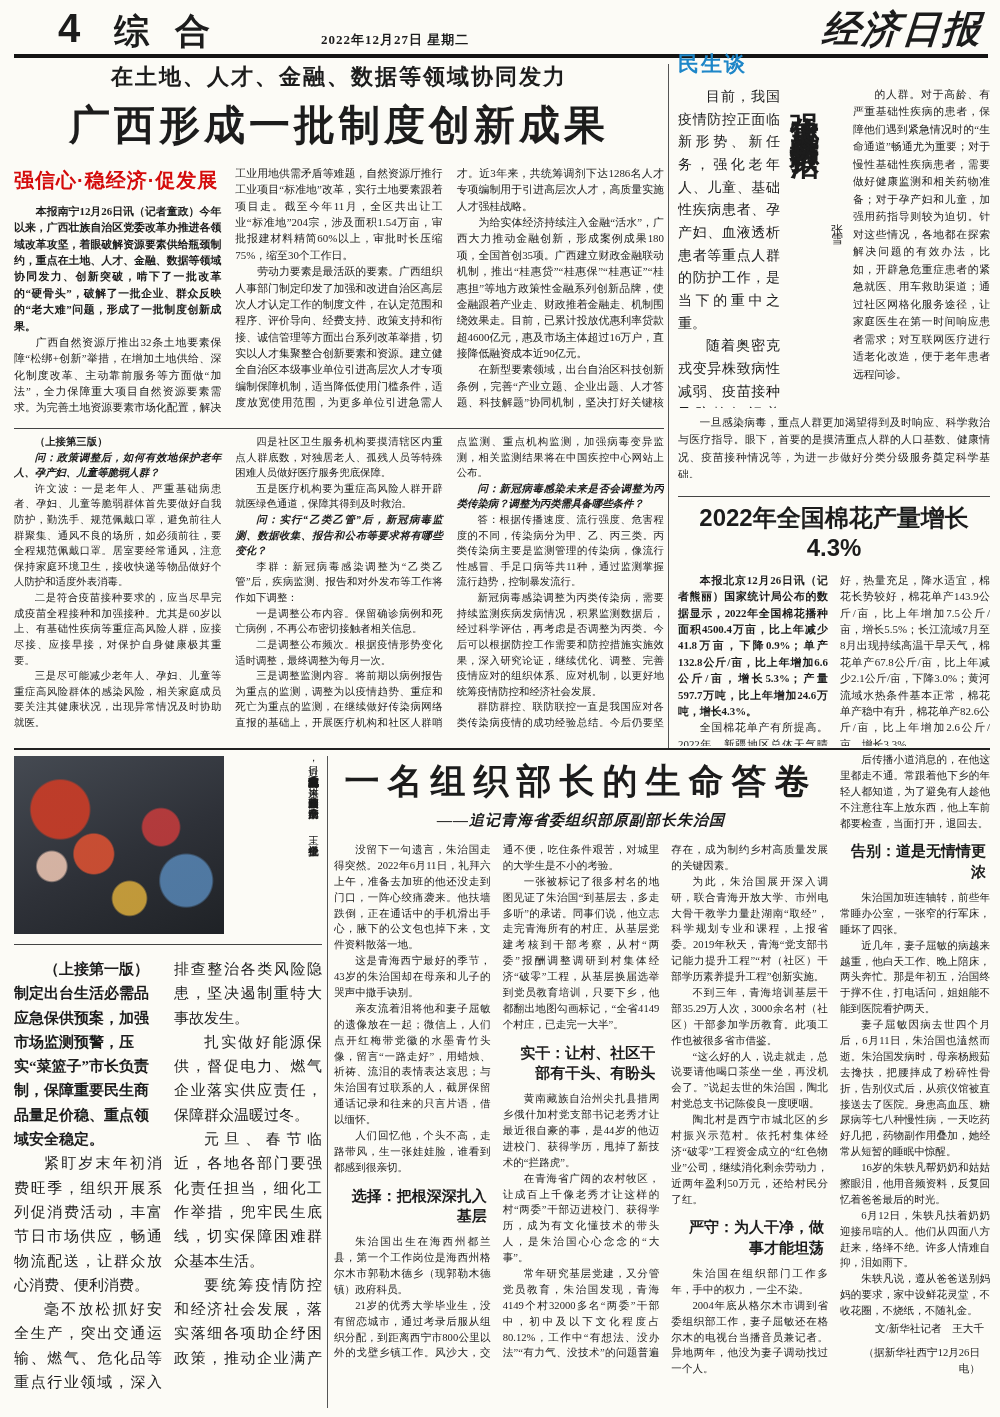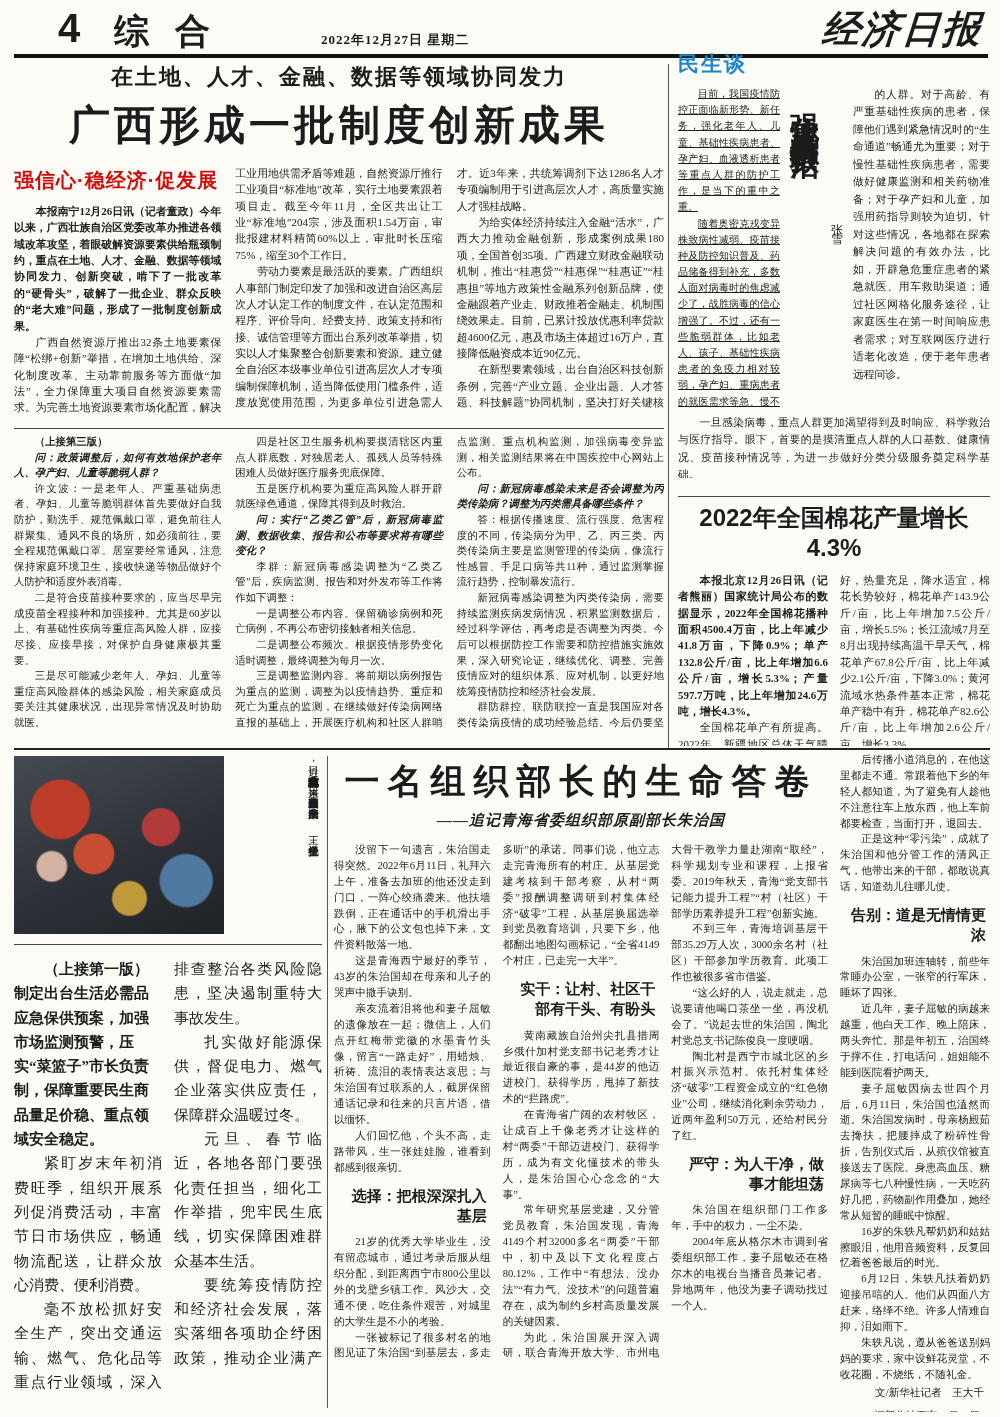--- a/index.html
+++ b/index.html
@@ -32,21 +32,21 @@
   .gx .badge{display:block;color:#d40b0b;font-family:"Liberation Sans",sans-serif;font-weight:900;font-size:20px;
              letter-spacing:1px;margin:0 0 8px;break-inside:avoid;}
   .gx-body{column-count:3;column-gap:14px;height:252px;overflow:hidden;font-size:10.9px;line-height:1.5;}
   
   .qa{position:absolute;left:14px;top:434px;width:650px;height:308px;overflow:hidden;
       column-count:3;column-gap:14px;font-size:10.4px;line-height:1.5;}
   
   .ms{position:absolute;left:678px;top:50px;width:312px;height:428px;overflow:hidden;}
   .ms-label{color:#1d86c8;font-family:"Liberation Sans",sans-serif;font-weight:900;font-size:21px;letter-spacing:2px;margin:0 0 8px;}
   .ms-row{display:flex;flex-direction:row;gap:8px;height:322px;overflow:hidden;}
-  .ms-c1{width:102px;font-size:10px;line-height:1.62;text-align:justify;text-decoration:underline;}
+  .ms-c1{width:102px;font-size:14px;line-height:1.62;text-align:justify;}
   .ms-title{writing-mode:vertical-rl;font-family:"Liberation Sans",sans-serif;font-weight:900;font-size:29px;
             letter-spacing:4px;line-height:1.1;padding-top:4px;}
   .ms-author{writing-mode:vertical-rl;font-size:12px;letter-spacing:10px;padding-top:128px;color:#222;}
   .ms-c2{flex:1;font-size:10.8px;line-height:1.62;text-align:justify;}
   .ms-bottom{margin-top:6px;font-size:10.8px;line-height:1.6;}
   
   .ct{position:absolute;left:678px;top:500px;width:312px;height:246px;overflow:hidden;}
   .ct .head{font-family:"Liberation Sans",sans-serif;font-size:24px;font-weight:900;text-align:center;margin:2px 0 10px;letter-spacing:0px;}
   .ct-body{column-count:2;column-gap:12px;height:196px;overflow:hidden;font-size:10.9px;line-height:1.5;}
   
@@ -173,38 +173,38 @@
   <section class="zhu">
     <div class="zhu-main">
       <h1 class="head">一名组织部长的生命答卷</h1>
       <p class="subt">——追记青海省委组织部原副部长朱治国</p>
       <div class="zhu-body">
           <p class="para">没留下一句遗言，朱治国走得突然。2022年6月11日，礼拜六上午，准备去加班的他还没走到门口，一阵心绞痛袭来。他扶墙跌倒，正在通话中的手机滑出手心，腋下的公文包也掉下来，文件资料散落一地。</p>
           <p class="para">这是青海西宁最好的季节，43岁的朱治国却在母亲和儿子的哭声中撒手诀别。</p>
           <p class="para">亲友流着泪将他和妻子屈敏的遗像放在一起；微信上，人们点开红梅带党徽的水墨青竹头像，留言“一路走好”，用蜡烛、祈祷、流泪的表情表达哀思；与朱治国有过联系的人，截屏保留通话记录和往来的只言片语，借以缅怀。</p>
           <p class="para">人们回忆他，个头不高，走路带风，生一张娃娃脸，谁看到都感到很亲切。</p>
           <h3 class="sub">选择：把根深深扎入基层</h3>
+          <p class="para">朱治国出生在海西州都兰县，第一个工作岗位是海西州格尔木市郭勒木德乡（现郭勒木德镇）政府科员。</p>
           <p class="para">21岁的优秀大学毕业生，没有留恋城市，通过考录后服从组织分配，到距离西宁市800公里以外的戈壁乡镇工作。风沙大，交通不便，吃住条件艰苦，对城里的大学生是不小的考验。</p>
           <p class="para">一张被标记了很多村名的地图见证了朱治国“到基层去，多走多听”的承诺。同事们说，他立志走完青海所有的村庄。从基层党建考核到干部考察，从村“两委”报酬调整调研到村集体经济“破零”工程，从基层换届选举到党员教育培训，只要下乡，他都翻出地图勾画标记，“全省4149个村庄，已走完一大半”。</p>
           <h3 class="sub">实干：让村、社区干部有干头、有盼头</h3>
           <p class="para">黄南藏族自治州尖扎县措周乡俄什加村党支部书记老秀才让最近很自豪的事，是44岁的他迈进校门、获得学历，甩掉了新技术的“拦路虎”。</p>
           <p class="para">在青海省广阔的农村牧区，让成百上千像老秀才让这样的村“两委”干部迈进校门、获得学历，成为有文化懂技术的带头人，是朱治国心心念念的“大事”。</p>
           <p class="para">常年研究基层党建，又分管党员教育，朱治国发现，青海4149个村32000多名“两委”干部中，初中及以下文化程度占80.12%，工作中“有想法、没办法”“有力气、没技术”的问题普遍存在，成为制约乡村高质量发展的关键因素。</p>
           <p class="para">为此，朱治国展开深入调研，联合青海开放大学、市州电大骨干教学力量赴湖南“取经”，科学规划专业和课程，上报省委。2019年秋天，青海“党支部书记能力提升工程”“村（社区）干部学历素养提升工程”创新实施。</p>
           <p class="para">不到三年，青海培训基层干部35.29万人次，3000余名村（社区）干部参加学历教育。此项工作也被很多省市借鉴。</p>
           <p class="para">“这么好的人，说走就走，总说要请他喝口茶坐一坐，再没机会了。”说起去世的朱治国，陶北村党总支书记陈俊良一度哽咽。</p>
           <p class="para">陶北村是西宁市城北区的乡村振兴示范村。依托村集体经济“破零”工程资金成立的“红色物业”公司，继续消化剩余劳动力，近两年盈利50万元，还给村民分了红。</p>
           <h3 class="sub">严守：为人干净，做事才能坦荡</h3>
           <p class="para">朱治国在组织部门工作多年，手中的权力，一尘不染。</p>
           <p class="para">2004年底从格尔木市调到省委组织部工作，妻子屈敏还在格尔木的电视台当播音员兼记者。异地两年，他没为妻子调动找过一个人。</p>
         </div>
     </div>
     <div class="zhu-tail">
         <p class="para">后传播小道消息的，在他这里都走不通。常跟着他下乡的年轻人都知道，为了避免有人趁他不注意往车上放东西，他上车前都要检查，当面打开，退回去。</p>
-        <p class="para">正是这种“零污染”，成就了朱治国和他分管工作的清风正气，他带出来的干部，都敢说真话，知道劲儿往哪儿使。</p>
         <h3 class="sub">告别：道是无情情更浓</h3>
         <p class="para">朱治国加班连轴转，前些年常睡办公室，一张窄的行军床，睡坏了四张。</p>
         <p class="para">近几年，妻子屈敏的病越来越重，他白天工作、晚上陪床，两头奔忙。那是年初五，治国终于撑不住，打电话问，姐姐能不能到医院看护两天。</p>
         <p class="para">妻子屈敏因病去世四个月后，6月11日，朱治国也溘然而逝。朱治国发病时，母亲杨殿茹去搀扶，把腰摔成了粉碎性骨折，告别仪式后，从殡仪馆被直接送去了医院。身患高血压、糖尿病等七八种慢性病，一天吃药好几把，药物副作用叠加，她经常从短暂的睡眠中惊醒。</p>
         <p class="para">16岁的朱轶凡帮奶奶和姑姑擦眼泪，他用音频资料，反复回忆着爸爸最后的时光。</p>
         <p class="para">6月12日，朱轶凡扶着奶奶迎接吊唁的人。他们从四面八方赶来，络绎不绝。许多人情难自抑，泪如雨下。</p>
         <p class="para">朱轶凡说，遵从爸爸送别妈妈的要求，家中设鲜花灵堂，不收花圈，不烧纸，不随礼金。</p>
         <p class="byline">文/新华社记者　王大千</p>
         <p class="dateline">（据新华社西宁12月26日电）</p>
       </div>

